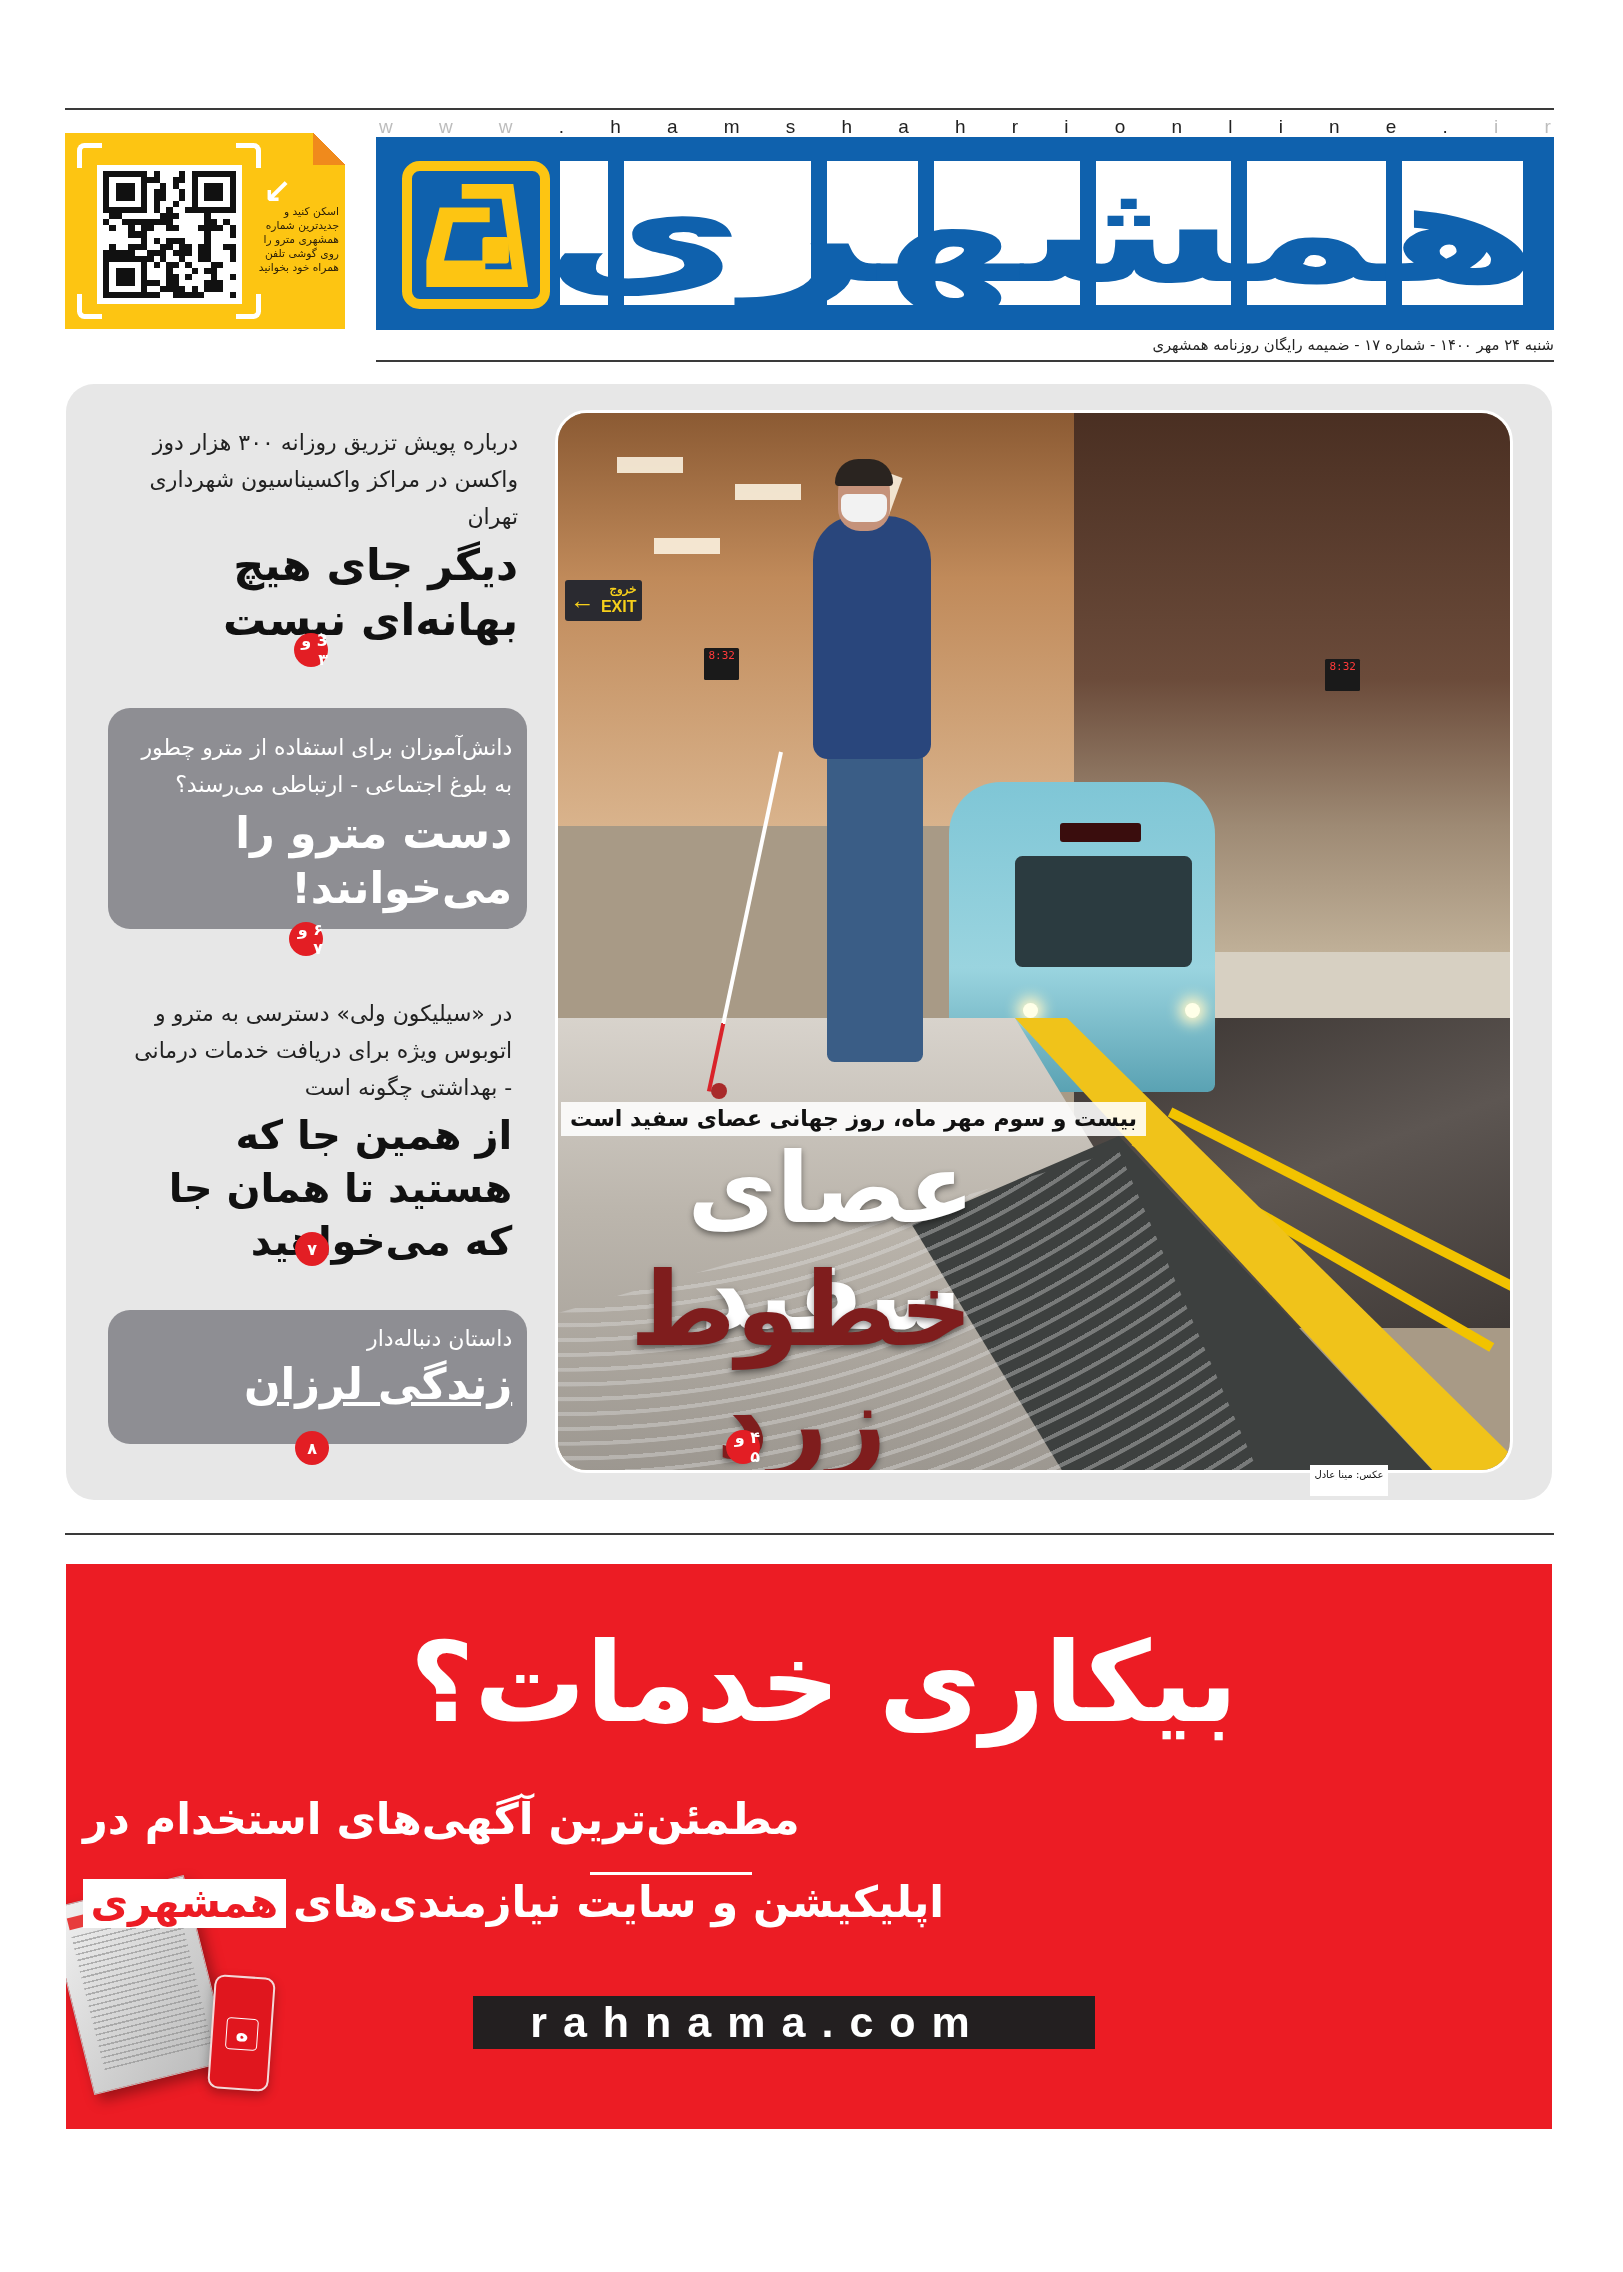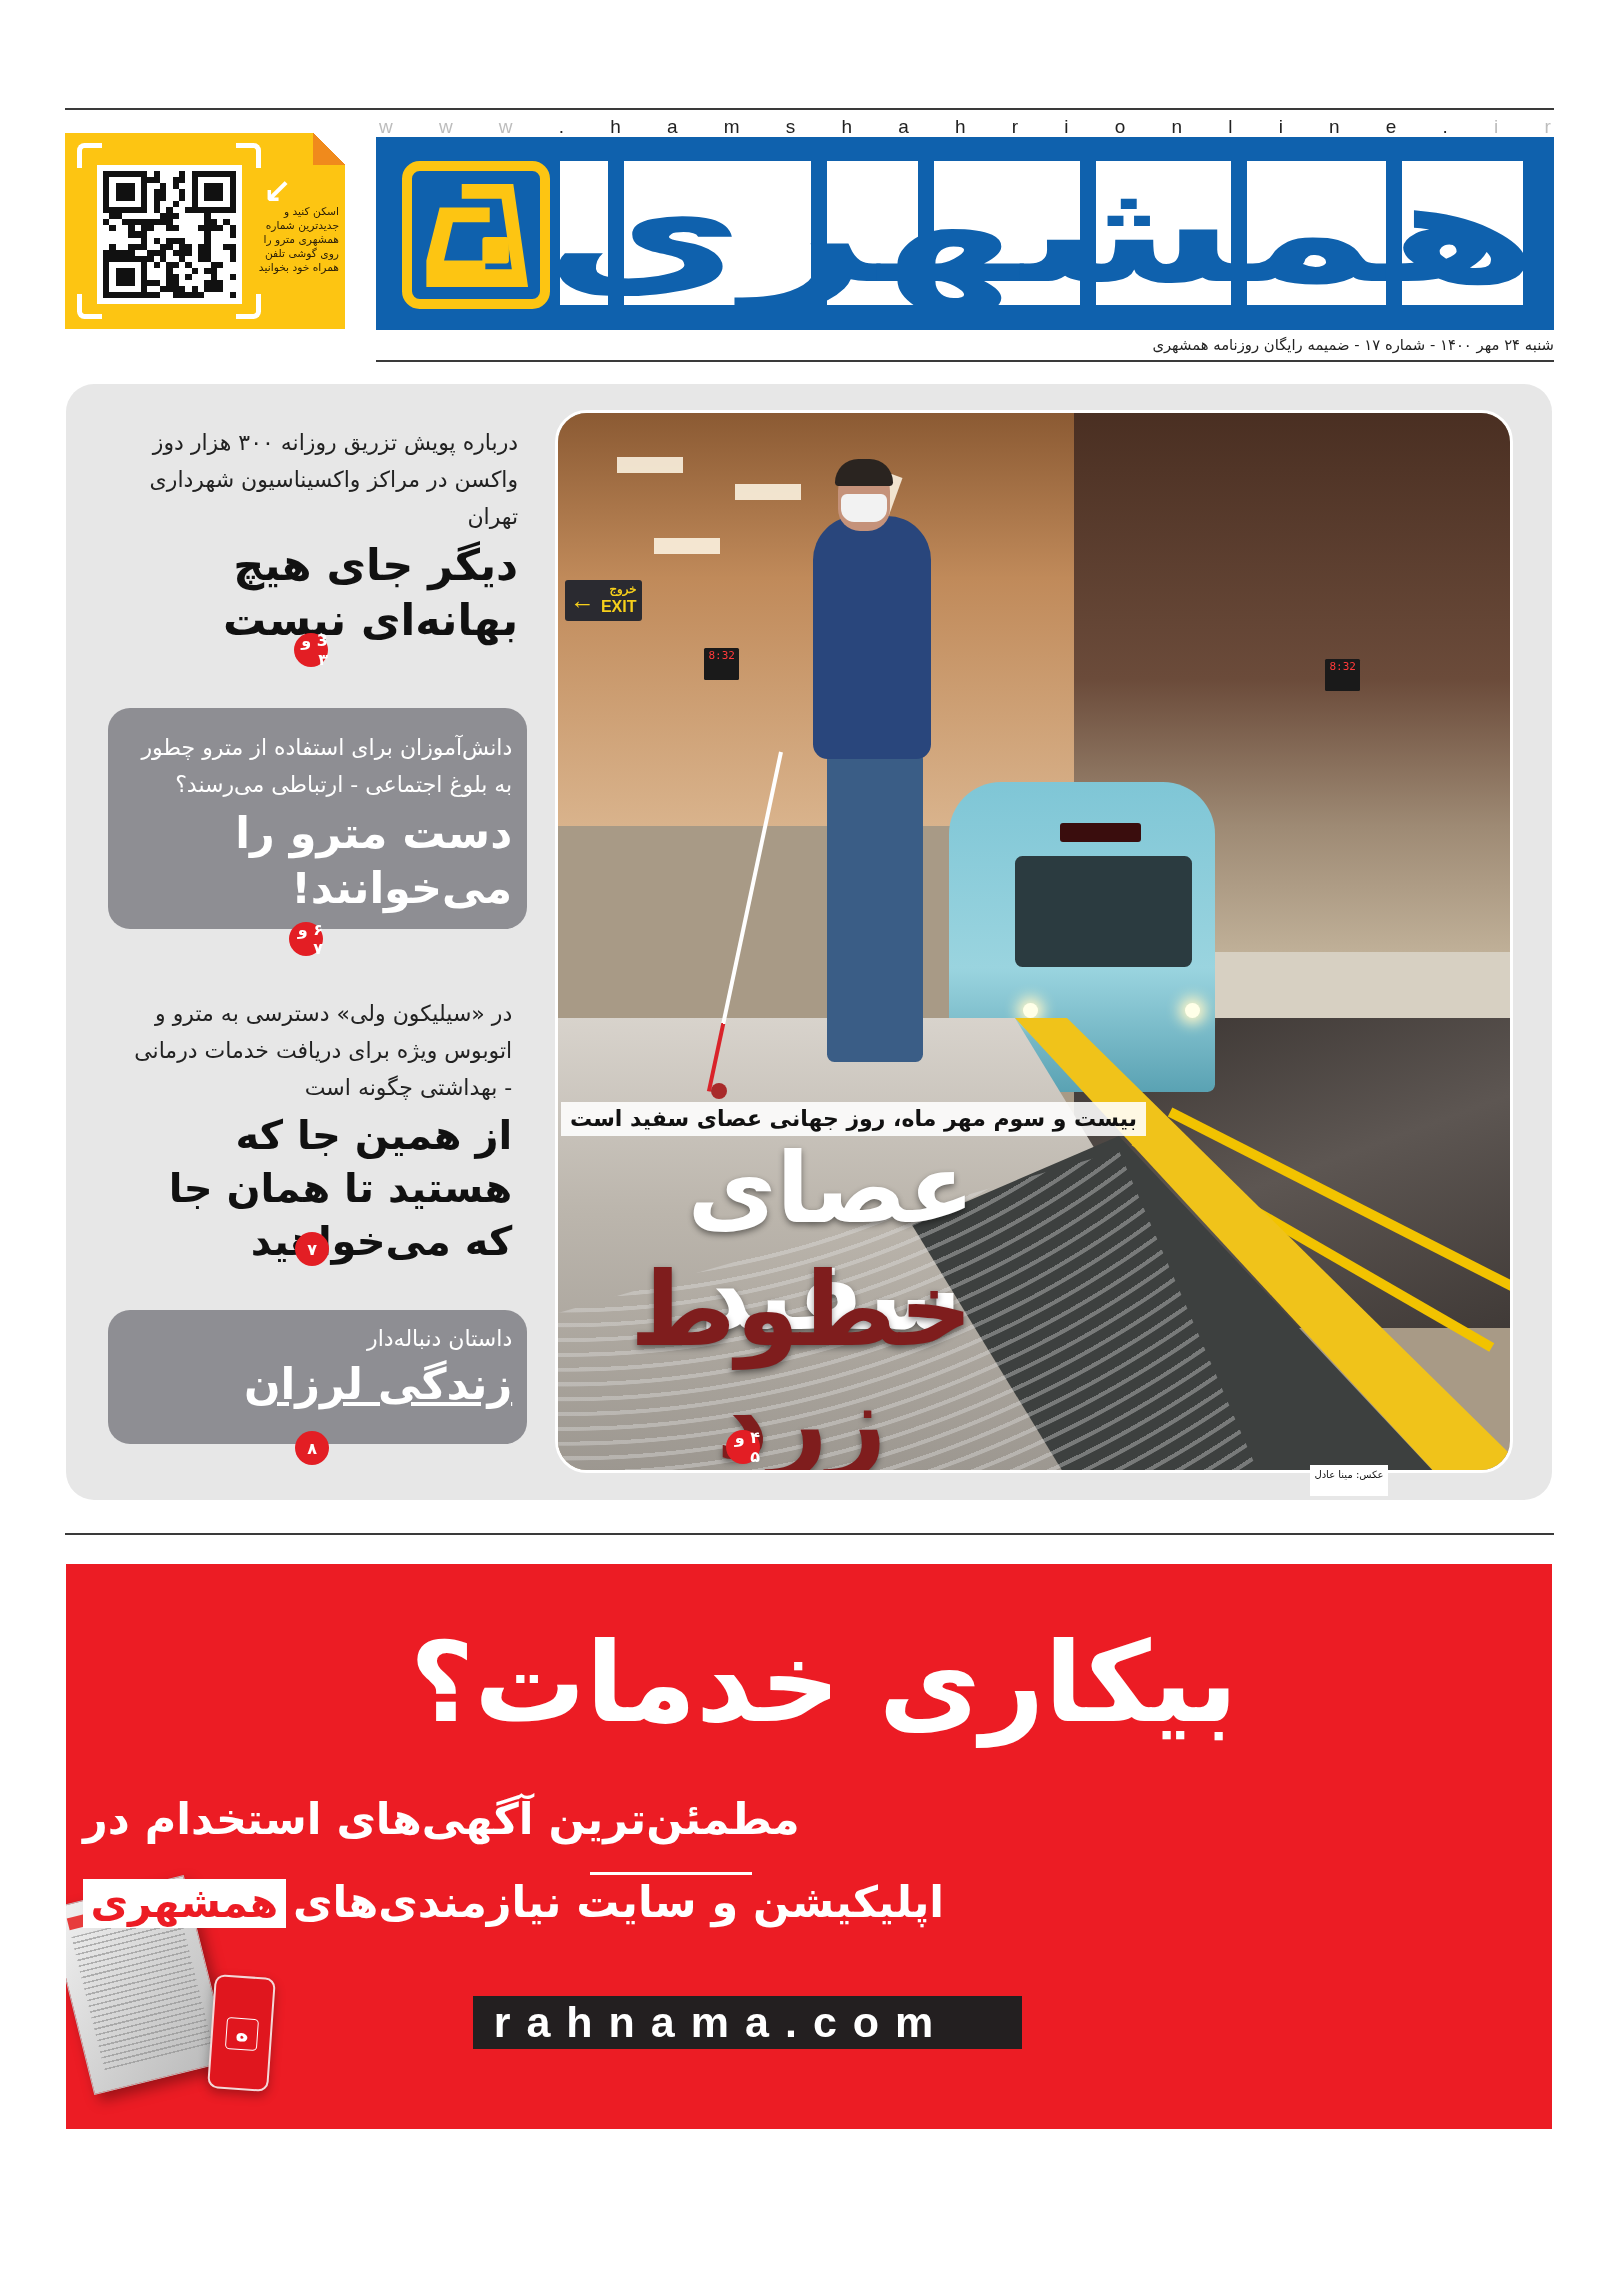--- a/index.html
+++ b/index.html
@@ -82,21 +82,21 @@
   .photo-credit { position: absolute; left: 1310px; top: 1465px; height: 31px; padding: 0 4.4px; background: #ffffff; direction: rtl; font-size: 10px; line-height: 19px; color: #111; }
 
   
   .ad { position: absolute; left: 66px; top: 1564px; width: 1486px; height: 565px; background: #ec1c24; overflow: hidden; }
   .ad-title { position: absolute; left: 0; top: 52px; width: 100%; text-align: center; direction: rtl; color: #ffffff; font-weight: bold; font-size: 111px; line-height: 1.2; padding-left: 29.5px; }
   .ad-line { position: absolute; left: 0; width: 100%; text-align: left; direction: rtl; color: #ffffff; font-weight: bold; font-size: 43px; line-height: 1.2; padding-left: 17px; }
   .ad-line1 { top: 230px; }
   .ad-line2 { top: 313px; }
   .ad-underline { position: absolute; left: 524px; top: 308px; width: 162px; height: 3px; background: #ffffff; }
   .ad-logo-inline { display: inline-block; background: #ffffff; color: #ec1c24; padding: 0 7.4px; margin-right: 7.4px; font-size: 41px; letter-spacing: -1.5px; }
-  .ad-url { position: absolute; left: 407px; top: 432px; width: 549px; height: 53px; background: #231f20; color: #ffffff; font-family: "Liberation Sans", sans-serif; font-weight: bold; font-size: 43px; letter-spacing: 16px; line-height: 53px; text-align: center; padding-right: 52px; }
+  .ad-url { position: absolute; left: 407px; top: 432px; width: 622px; height: 53px; background: #231f20; color: #ffffff; font-family: "Liberation Sans", sans-serif; font-weight: bold; font-size: 43px; letter-spacing: 16px; line-height: 53px; text-align: center; padding-right: 52px; }
   .ad-newspaper { position: absolute; left: 3px; top: 325px; width: 140px; height: 192px; background: linear-gradient(135deg, #f2f2f2 0%, #cfcfcf 60%, #b8b8b8 100%); transform: rotate(-14deg); border: 0.7px solid #bbb; box-shadow: 4.4px 7.4px 13.3px rgba(0,0,0,.35); }
   .ad-newspaper::before { content: ""; position: absolute; left: 14.8px; top: 13.3px; width: 89px; height: 11.8px; background: #e73c3c; }
   .ad-newspaper::after { content: ""; position: absolute; left: 14.8px; top: 32px; width: 111px; height: 140px; background: repeating-linear-gradient(180deg, #8c8c8c 0 1.5px, transparent 1.5px 5.9px); opacity: .6; }
   .ad-phone { position: absolute; left: 145px; top: 412px; width: 61px; height: 114px; background: #e0161e; border: 2.2px solid #f4d8d8; border-radius: 10.3px; transform: rotate(4deg); box-shadow: 0 4.4px 10.3px rgba(0,0,0,.3); }
   .ad-phone-icon { position: absolute; left: 13.3px; top: 40px; width: 32px; height: 32px; border: 1.5px solid #fff; border-radius: 4.4px; color: #fff; font-weight: bold; font-size: 22px; line-height: 29.5px; text-align: center; }
 </style>
 </head>
 <body>
 
 <div class="rule" style="left:65px; top:108px; width:1489px;"></div>

